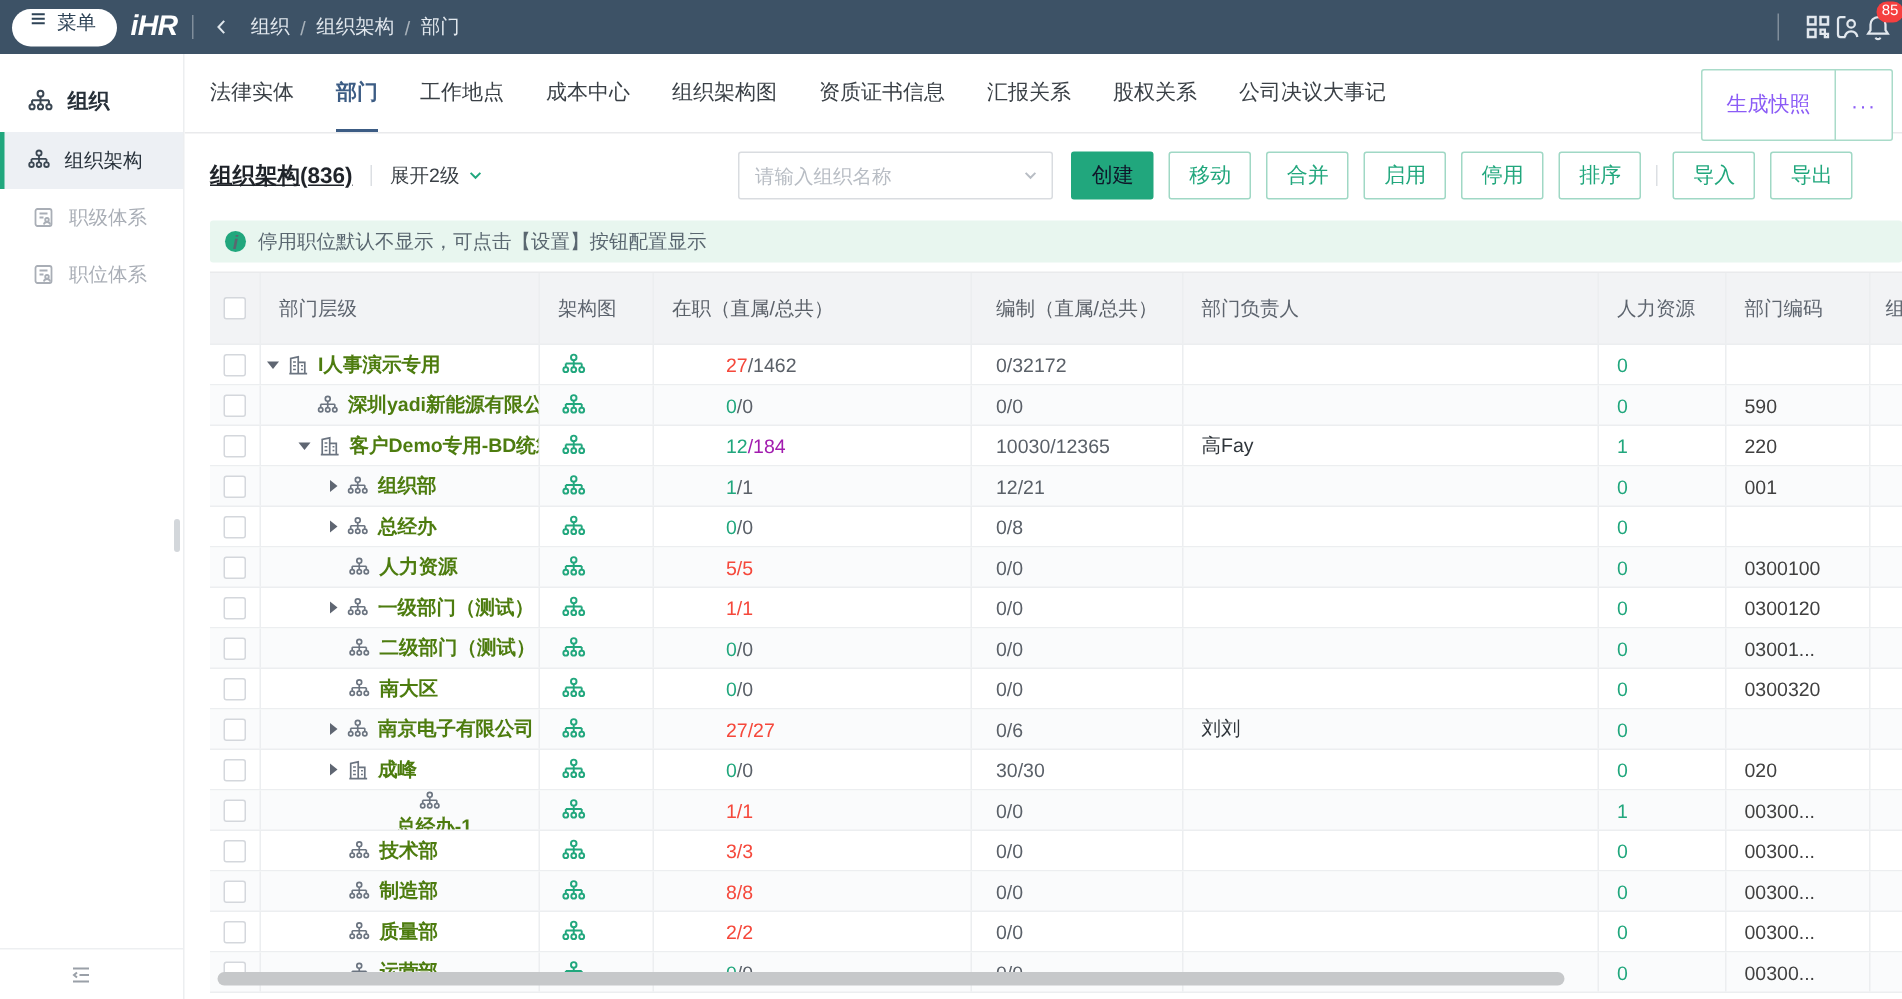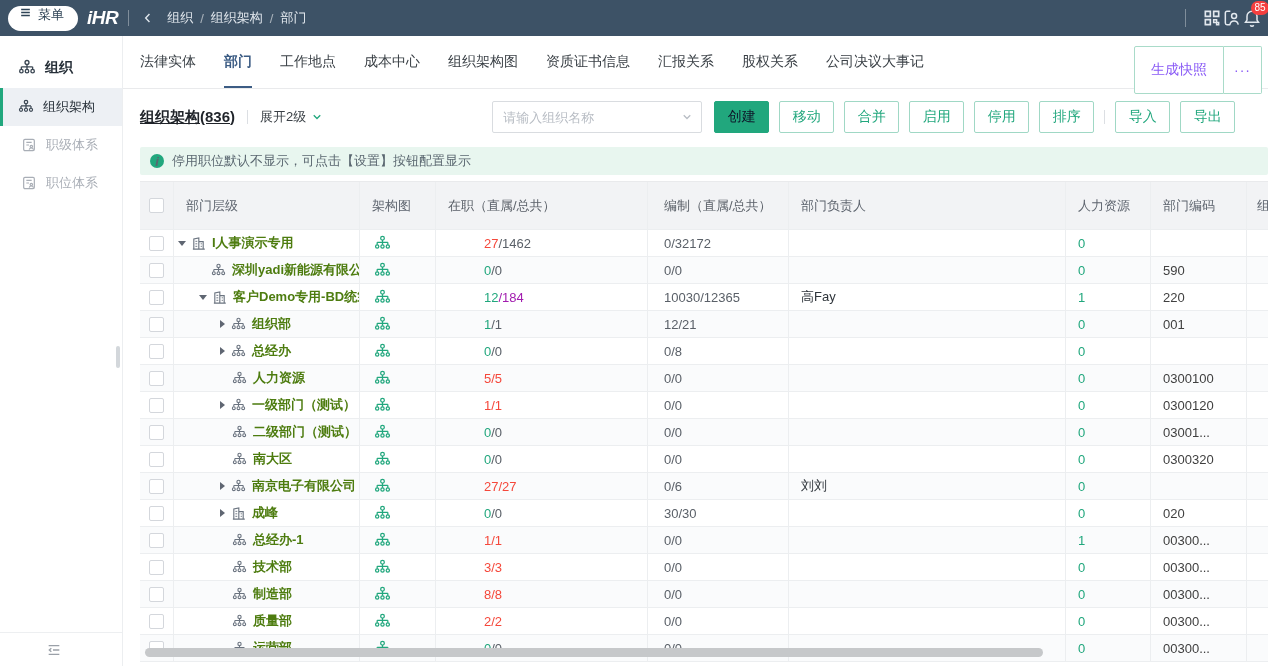--- a/index.html
+++ b/index.html
@@ -679,21 +679,21 @@
     <div class="tc"></div>
     <div class="tc teal">0</div>
     <div class="tc code">020</div>
     <div class="tc last"></div>
   </div>
 
   <div class="trow alt">
     <div class="tc cbx">
                 <span class="checkbox"></span>
               </div>
-    <div class="tc tree" style="padding-left: 46px;">
+    <div class="tc tree" style="padding-left: 46px; flex-direction: column;">
       <span class="arrow"></span>
 
       <span class="node-ic">
                   <svg>
                     <use href="#i-org"></use>
                   </svg>
                 </span>
       <span class="dep-name">总经办-1</span>
     </div>
     <div class="tc chart">

